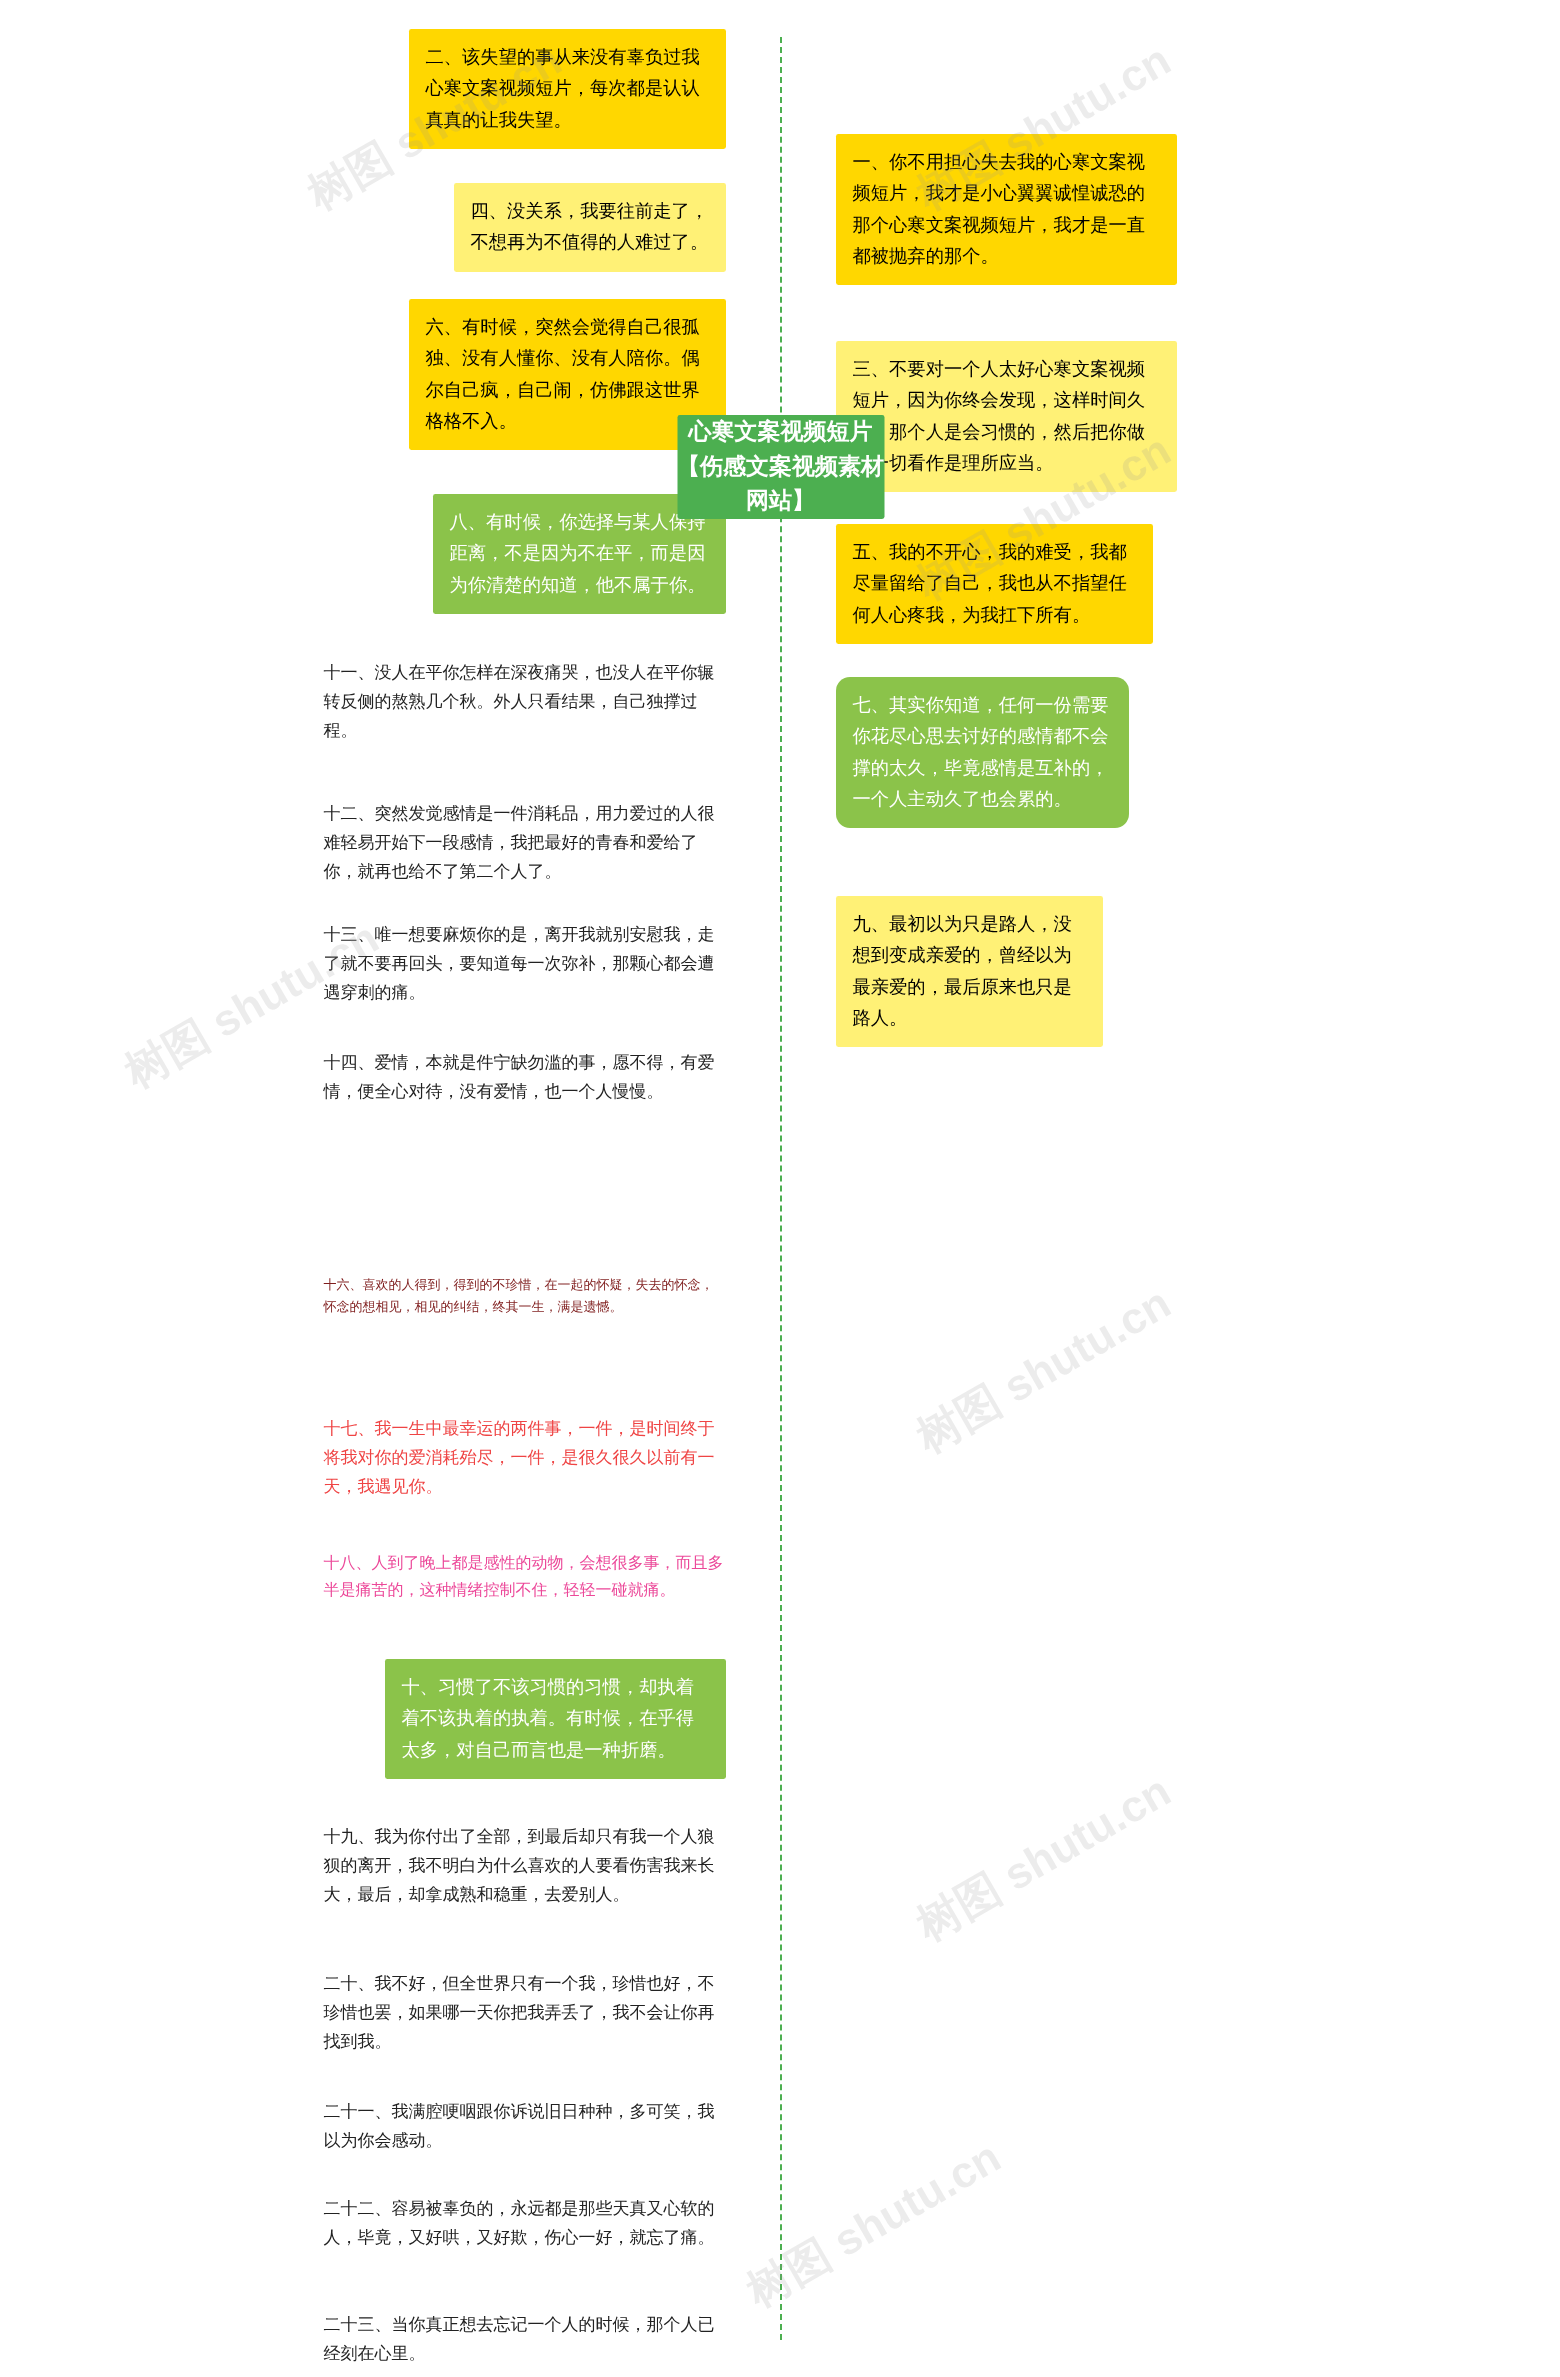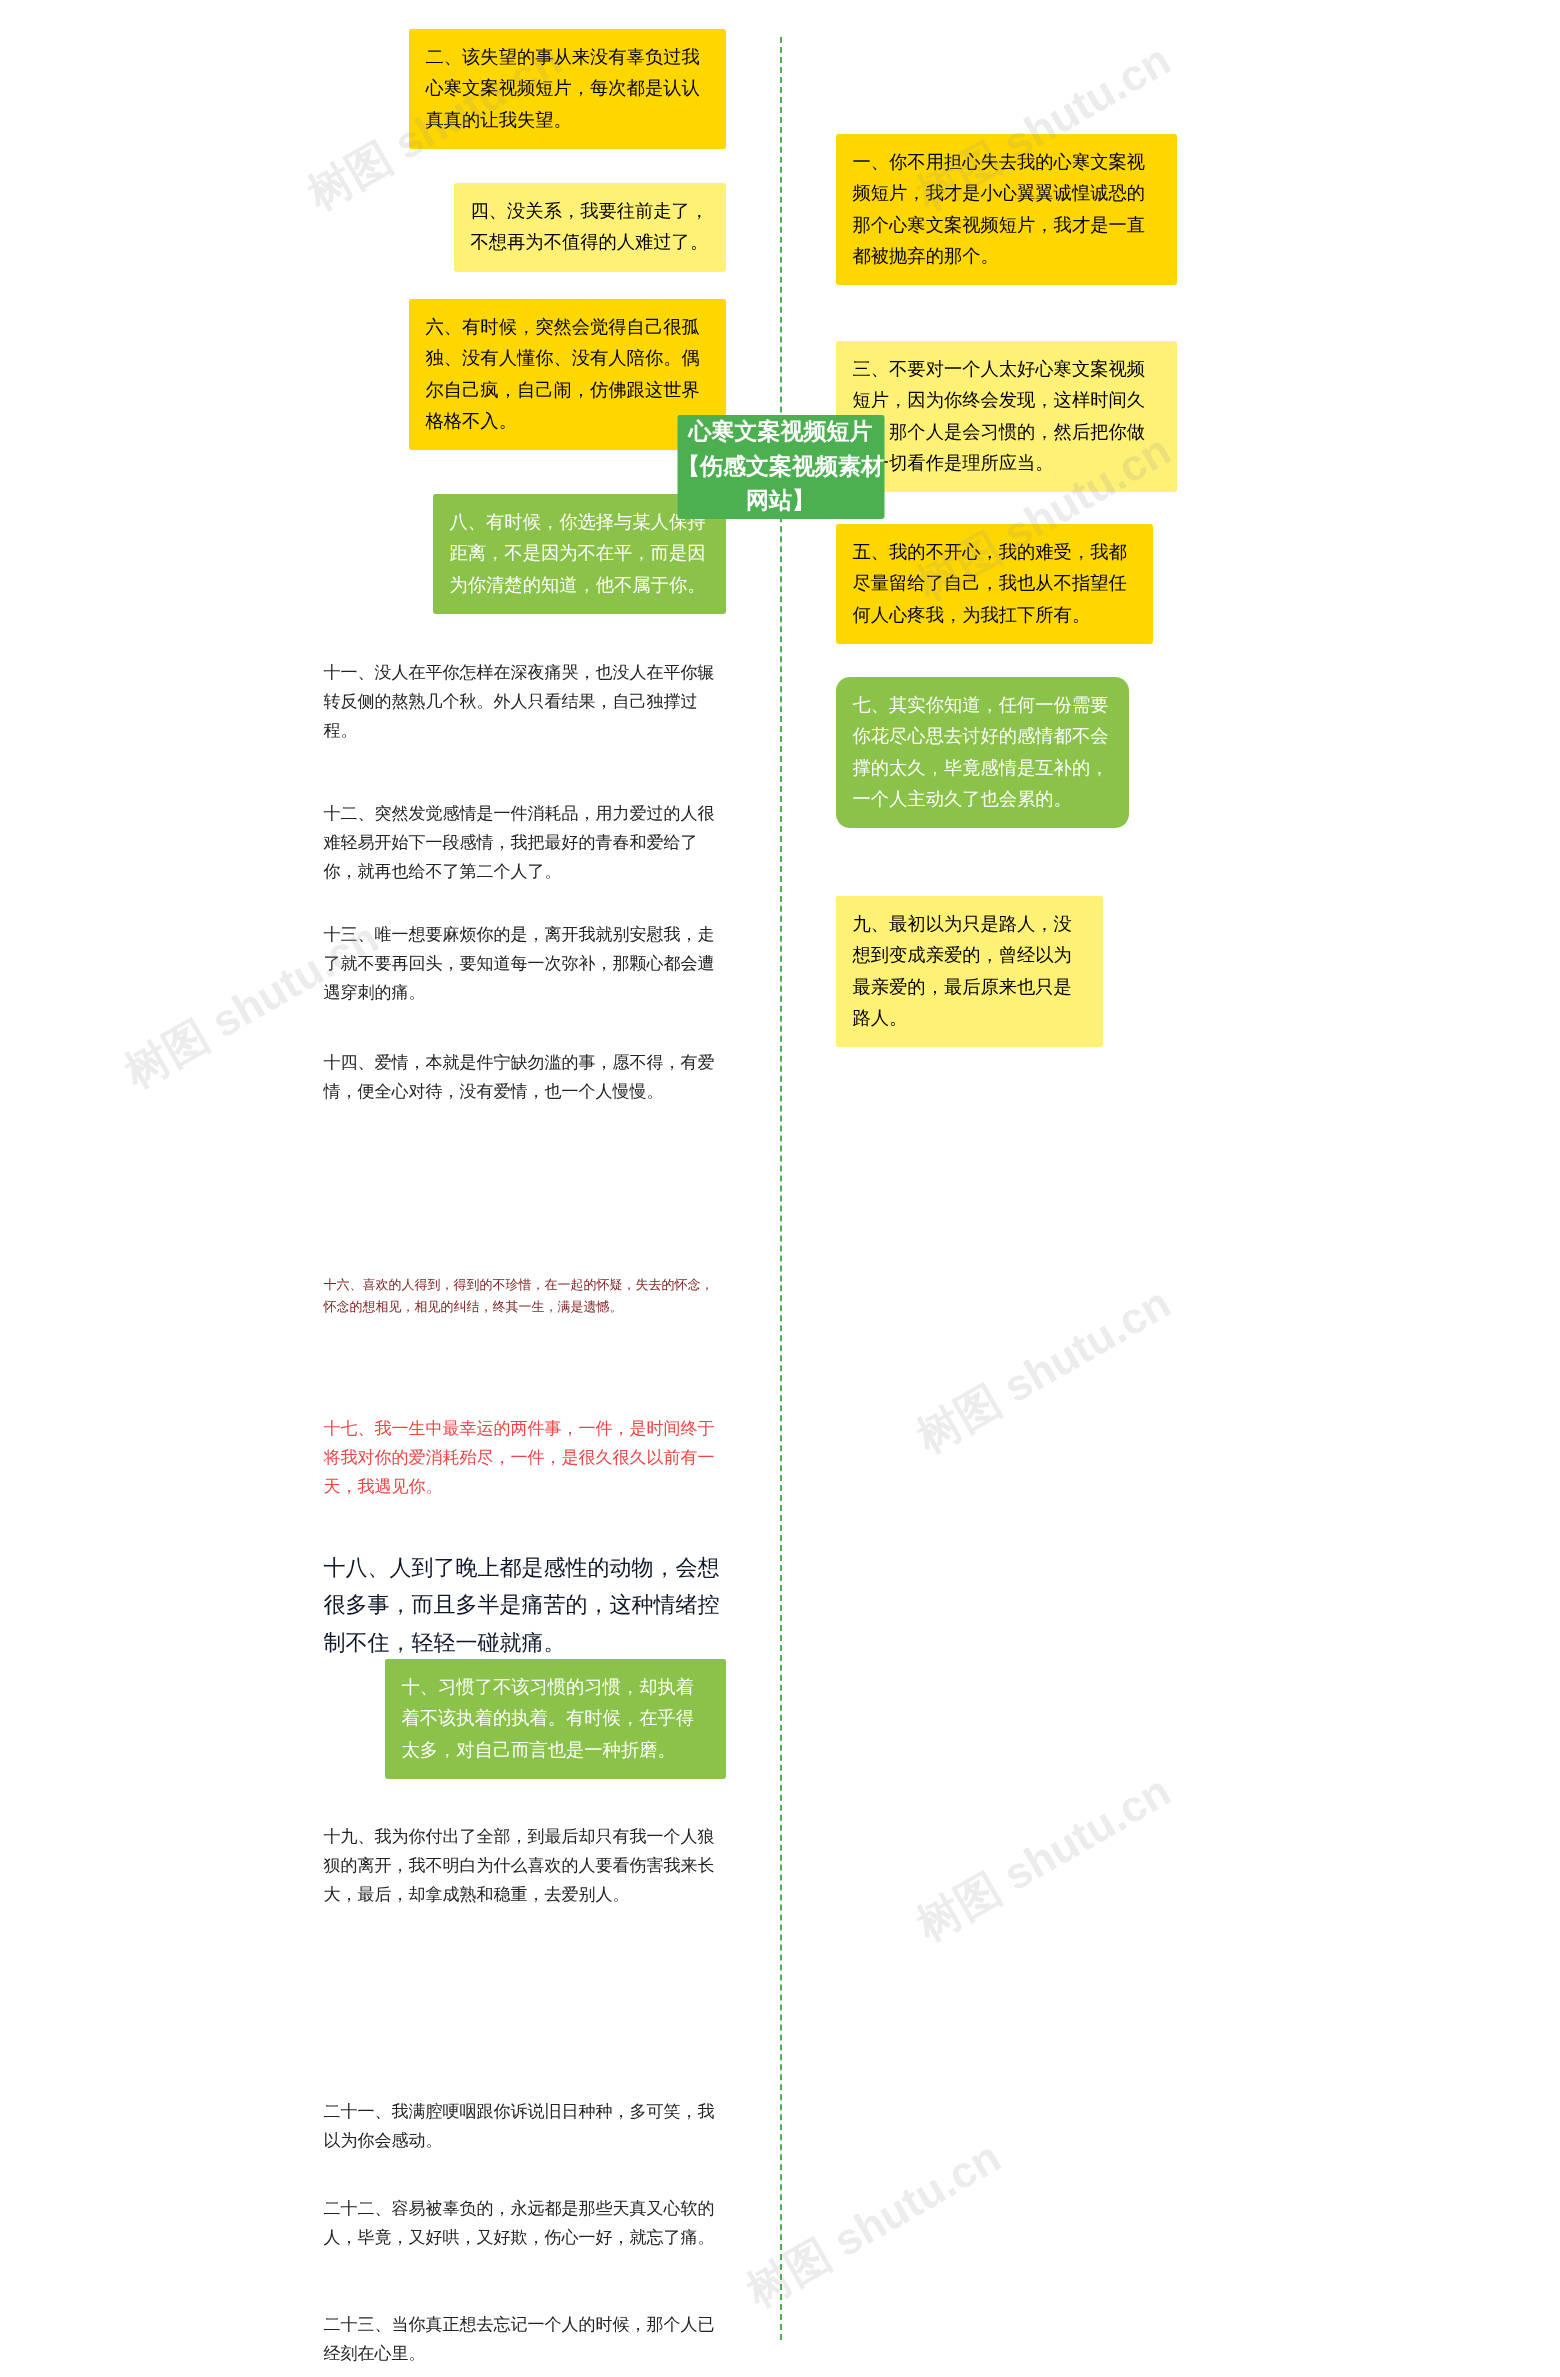--- a/index.html
+++ b/index.html
@@ -138,32 +138,35 @@
 
 
   <div style="position:absolute; right:calc(50% + 55px); top:1274px; width:402px; font-size:13px; line-height:1.7; color:#7f1d1d;">
     <span>十六、喜欢的人得到，得到的不珍惜，在一起的怀疑，失去的怀念，怀念的想相见，相见的纠结，终其一生，满是遗憾。</span>
   </div>
 
   <div style="position:absolute; right:calc(50% + 55px); top:1415px; width:402px; font-size:17px; line-height:1.7; color:#ef4444;">
     <span>十七、我一生中最幸运的两件事，一件，是时间终于将我对你的爱消耗殆尽，一件，是很久很久以前有一天，我遇见你。</span>
   </div>
 
-  <div style="position:absolute; right:calc(50% + 55px); top:1549px; width:402px; font-size:22px; line-height:1.7; color:#0f172a;">
+  <div style="position:absolute; right:calc(50% + 55px); top:1549px; width:402px; font-size:16px; line-height:1.7; color:#ec4899;">
     <span>十八、人到了晚上都是感性的动物，会想很多事，而且多半是痛苦的，这种情绪控制不住，轻轻一碰就痛。</span>
   </div>
 
   <div style="position:absolute; right:calc(50% + 55px); top:1659px; width:341px; background:#8BC34A; padding:13.4px 17px; font-size:18.3px; line-height:1.7; border-radius:2.4px; color:#fff;">
     <span>十、习惯了不该习惯的习惯，却执着着不该执着的执着。有时候，在乎得太多，对自己而言也是一种折磨。</span>
   </div>
 
   <div style="position:absolute; right:calc(50% + 55px); top:1823px; width:402px; font-size:17px; line-height:1.7; color:#222;">
     <span>十九、我为你付出了全部，到最后却只有我一个人狼狈的离开，我不明白为什么喜欢的人要看伤害我来长大，最后，却拿成熟和稳重，去爱别人。</span>
   </div>
 
+  <div style="position:absolute; right:calc(50% + 55px); top:1970px; width:402px; font-size:17px; line-height:1.7; color:#222;">
+    <span>二十、我不好，但全世界只有一个我，珍惜也好，不珍惜也罢，如果哪一天你把我弄丢了，我不会让你再找到我。</span>
+  </div>
 
   <div style="position:absolute; right:calc(50% + 55px); top:2098px; width:402px; font-size:17px; line-height:1.7; color:#222;">
     <span>二十一、我满腔哽咽跟你诉说旧日种种，多可笑，我以为你会感动。</span>
   </div>
 
   <div style="position:absolute; right:calc(50% + 55px); top:2195px; width:402px; font-size:17px; line-height:1.7; color:#222;">
     <span>二十二、容易被辜负的，永远都是那些天真又心软的人，毕竟，又好哄，又好欺，伤心一好，就忘了痛。</span>
   </div>
 
   <div style="position:absolute; right:calc(50% + 55px); top:2311px; width:402px; font-size:17px; line-height:1.7; color:#222;">

